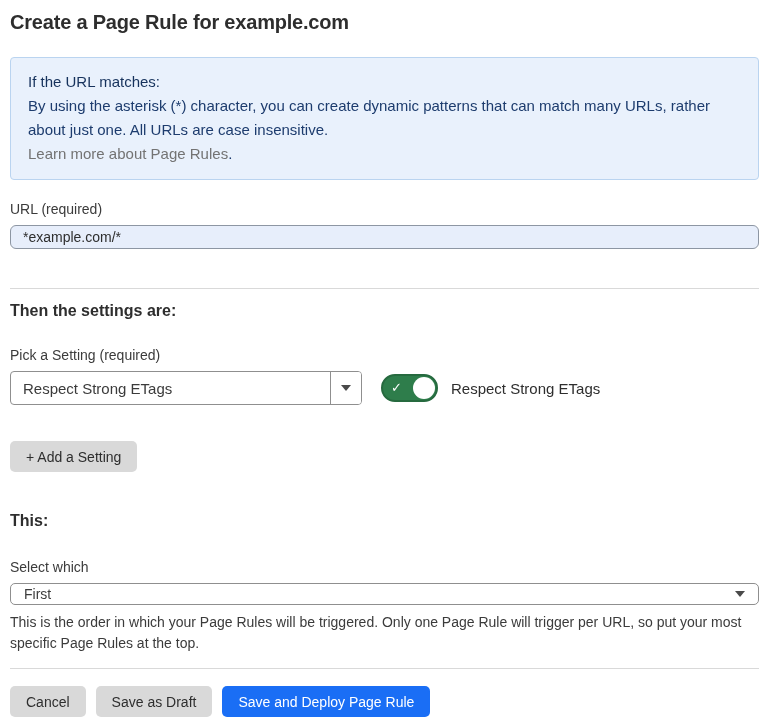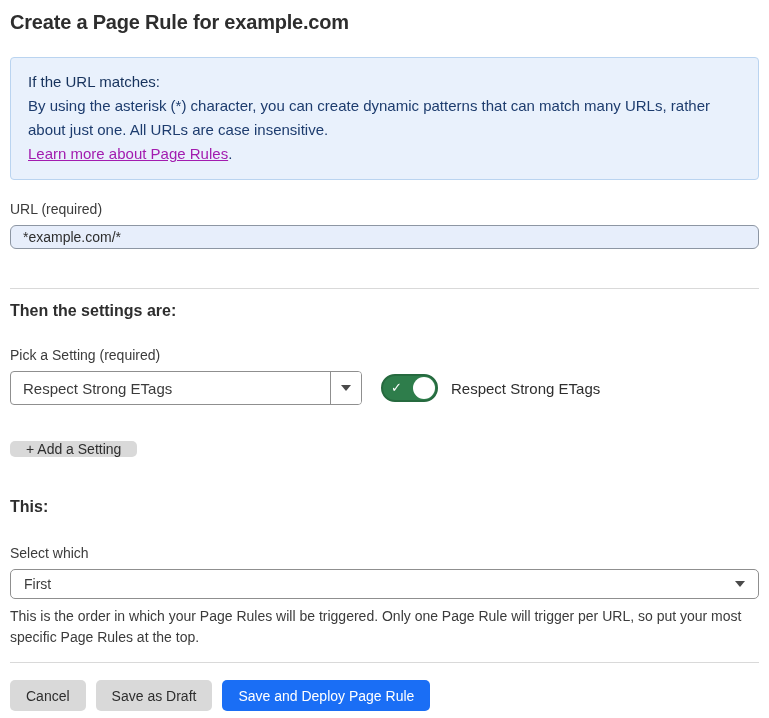--- a/index.html
+++ b/index.html
@@ -26,22 +26,21 @@
     border: 1px solid #bad4f0;
     border-radius: 4px;
     padding: 12px 17px 13px 17px;
     color: #1d3c6e;
     font-size: 15px;
     line-height: 24px;
   }
   .info-box .info-heading { font-weight: 400; font-size: 15px; color: #16325c; }
   .info-box .info-body { max-width: 712px; }
   .info-box a.info-link {
-    color: #a21caf;
-    text-decoration: underline;
+    color: #737373;
     cursor: pointer;
   }
   .info-box .info-link-suffix { color: #1d3c6e; }
 
   .field-label {
     font-size: 14px;
     color: #3b3b3b;
   }
   .url-label { margin-top: 21px; }
 
@@ -158,29 +157,29 @@
     font-size: 14px;
     font-family: "Liberation Sans", "DejaVu Sans", sans-serif;
     cursor: pointer;
     padding: 0 16px;
     height: 31px;
     color: #2e2e2e;
   }
   .btn-gray { background: #d9d9d9; }
   .btn-blue { background: #1a6ef5; color: #ffffff; }
 
-  .add-setting-btn { margin-top: 36px; height: 16px; }
+  .add-setting-btn { margin-top: 36px; height: 31px; }
 
   .order-heading { margin-top: 40px; }
   .order-select-label { margin-top: 29px; }
 
   .order-select {
     margin-top: 8px;
     width: 749px;
-    height: 30px;
+    height: 22px;
     background: #ffffff;
     border: 1px solid #8f8f8f;
     border-radius: 5px;
     display: flex;
     align-items: center;
     justify-content: space-between;
     padding: 0 13px;
     font-size: 14px;
     color: #3b3b3b;
     cursor: pointer;

